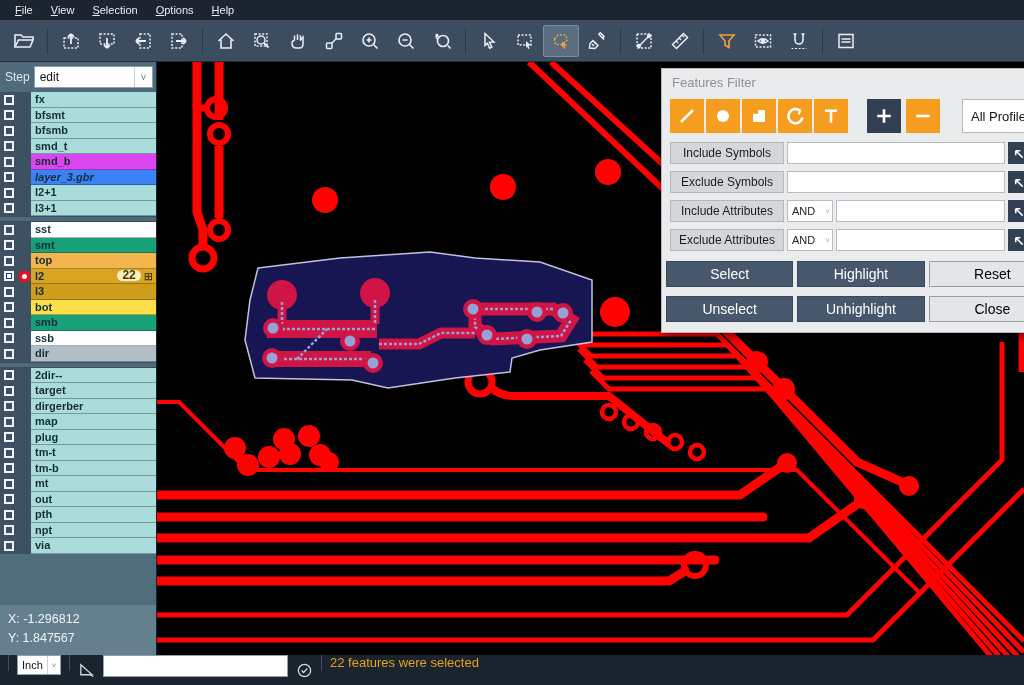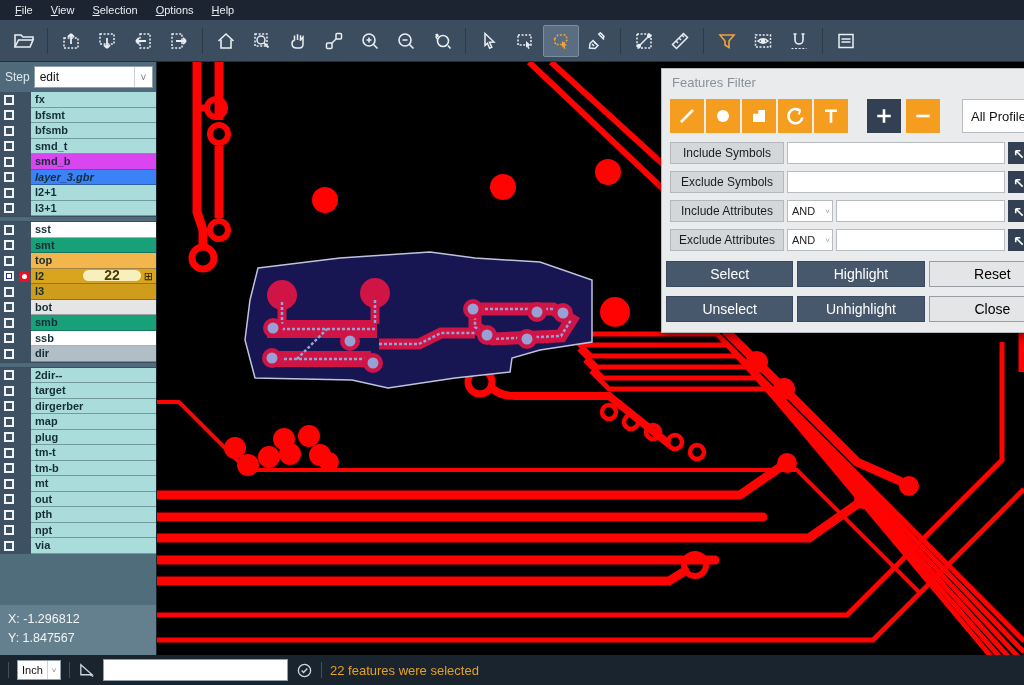--- a/index.html
+++ b/index.html
@@ -33,21 +33,21 @@
   .lrow { display:flex; height:15.5px; align-items:stretch; }
   .cb-col { width:17px; background:#3e5162; display:flex; align-items:center; justify-content:center; flex:0 0 auto; }
   .cb { width:10px; height:10px; border:2px solid #f0f4f7; background:transparent; }
   .cb.checked { border:2px solid #f0f4f7; background:#1f2fae; box-shadow:inset 0 0 0 1.5px #1f2fae, inset 0 0 0 10px #fff0; position:relative; }
   .cb.checked::after { content:""; position:absolute; left:1px; top:1px; width:4px; height:4px; background:#fff; }
   .cb.checked { position:relative; }
   .ind-col { width:14px; background:#3e5162; display:flex; align-items:center; justify-content:center; flex:0 0 auto; }
   .active-dot { width:11px; height:11px; background:#e81123; border-radius:3px; display:flex; align-items:center; justify-content:center; }
   .active-dot::after { content:""; width:5px; height:5px; background:#fff; border-radius:50%; }
   .name-cell { flex:1; display:flex; align-items:center; font-size:11px; font-weight:bold; color:#142e38; padding:0 3px 0 4px; border-bottom:1px solid rgba(15,35,45,.35); }
-  .badge { margin-left:auto; background:#f7f0bd; color:#4a3b00; font-size:14px; font-weight:bold; border-radius:8px; padding:0 21px; line-height:11px; }
+  .badge { margin-left:auto; background:#f7f0bd; color:#4a3b00; font-size:12px; font-weight:bold; border-radius:8px; padding:0 5px; line-height:11px; }
   .grid-glyph { font-size:11px; color:#2c2300; margin-left:3px; font-weight:normal; line-height:10px; }
   .group-gap { height:6px; background:#4f6a7a; border-top:1px solid #3a4f5e; border-bottom:1px solid #3a4f5e; }
   .side-fill { flex:1; background:#506d7c; }
   .coord-panel { flex:0 0 auto; background:#64808e; padding:5px 8px 7px 8px; }
   .coord-panel div { color:#f0f4f6; font-size:12.5px; line-height:19px; }
 
   
   .canvas { position:relative; flex:1; background:#000; overflow:hidden; }
   .canvas svg.art { position:absolute; left:0; top:0; }
 
@@ -70,21 +70,21 @@
   .and-select { width:46px; margin-left:3px; background:#fff; border:1px solid #b8bcc0; display:flex; align-items:center; font-size:11px; color:#222; padding-left:4px; flex:0 0 auto; }
   .and-select .chev { margin-left:auto; color:#9aa4ac; font-size:8px; padding-right:2px; }
   .pickbtn { width:21px; margin-left:3px; background:#333f52; display:flex; align-items:center; justify-content:center; flex:0 0 auto; }
   .pickbtn + .pickbtn { margin-left:2px; }
   .dlg-actions { display:grid; grid-template-columns:1fr 1fr 1fr; gap:9px 4px; padding:3px 4px 0 4px; }
   .abtn { height:26px; font-size:14px; display:flex; align-items:center; justify-content:center; font-family:"Liberation Sans",sans-serif; }
   .abtn.dark { background:#47586c; color:#fff; border:1px solid #3a4a5c; }
   .abtn.light { background:#e3e5e7; color:#000000; border:1px solid #999ea4; }
 
   
-  .statusbar { height:30px; background:#19242f; display:flex; align-items:center; padding:0 8px; flex:0 0 auto; gap:8px; }
+  .statusbar { height:30px; background:#19242f; display:flex; padding:0 8px; flex:0 0 auto; gap:8px; }
   .ssep { width:1px; height:16px; background:#3f5060; flex:0 0 auto; }
   .unit-select { width:44px; height:20px; background:#fff; border:1px solid #8ea0ac; display:flex; align-items:center; font-size:11px; color:#111; padding-left:4px; flex:0 0 auto; }
   .unit-select .chev { margin-left:auto; width:13px; height:100%; border-left:1px solid #ccd4d9; display:flex; align-items:center; justify-content:center; color:#7b8a94; font-size:8px; }
   .sicon { color:#cfd6dc; display:flex; align-items:center; flex:0 0 auto; }
   .cmd-input { width:185px; height:22px; background:#fff; border:1px solid #8ea0ac; font-size:12px; padding:0 5px; font-family:"Liberation Sans",sans-serif; }
   .status-msg { color:#e8a11e; font-size:13px; white-space:nowrap; }
 </style>
 </head>
 <body>
 
@@ -424,21 +424,21 @@
             <div class="ind-col"></div>
             <div class="name-cell" style="background-color: rgb(207, 156, 27);">
               <span>l3</span>
             </div>
           </div>
         <div class="lrow">
             <div class="cb-col">
               <span class="cb"></span>
             </div>
             <div class="ind-col"></div>
-            <div class="name-cell" style="background-color: #e5e5e5; text-align: right;">
+            <div class="name-cell" style="background-color: #fde047; text-align: right;">
               <span>bot</span>
             </div>
           </div>
         <div class="lrow">
             <div class="cb-col">
               <span class="cb"></span>
             </div>
             <div class="ind-col"></div>
             <div class="name-cell" style="background-color: rgb(24, 160, 120);">
               <span>smb</span>

